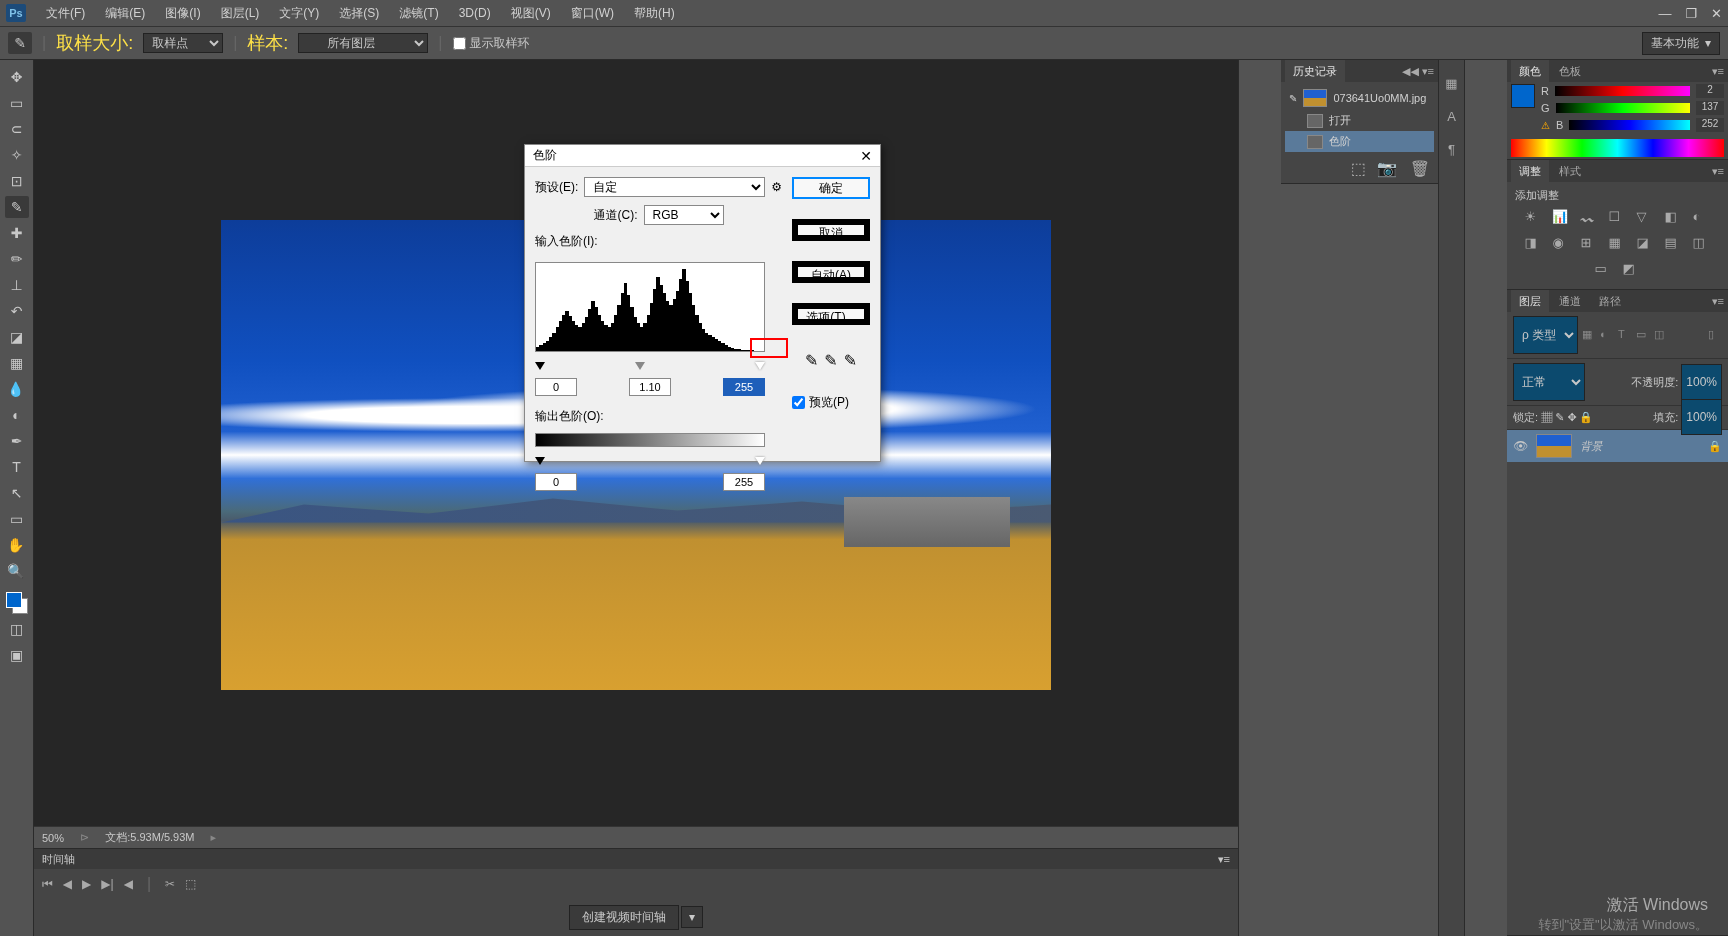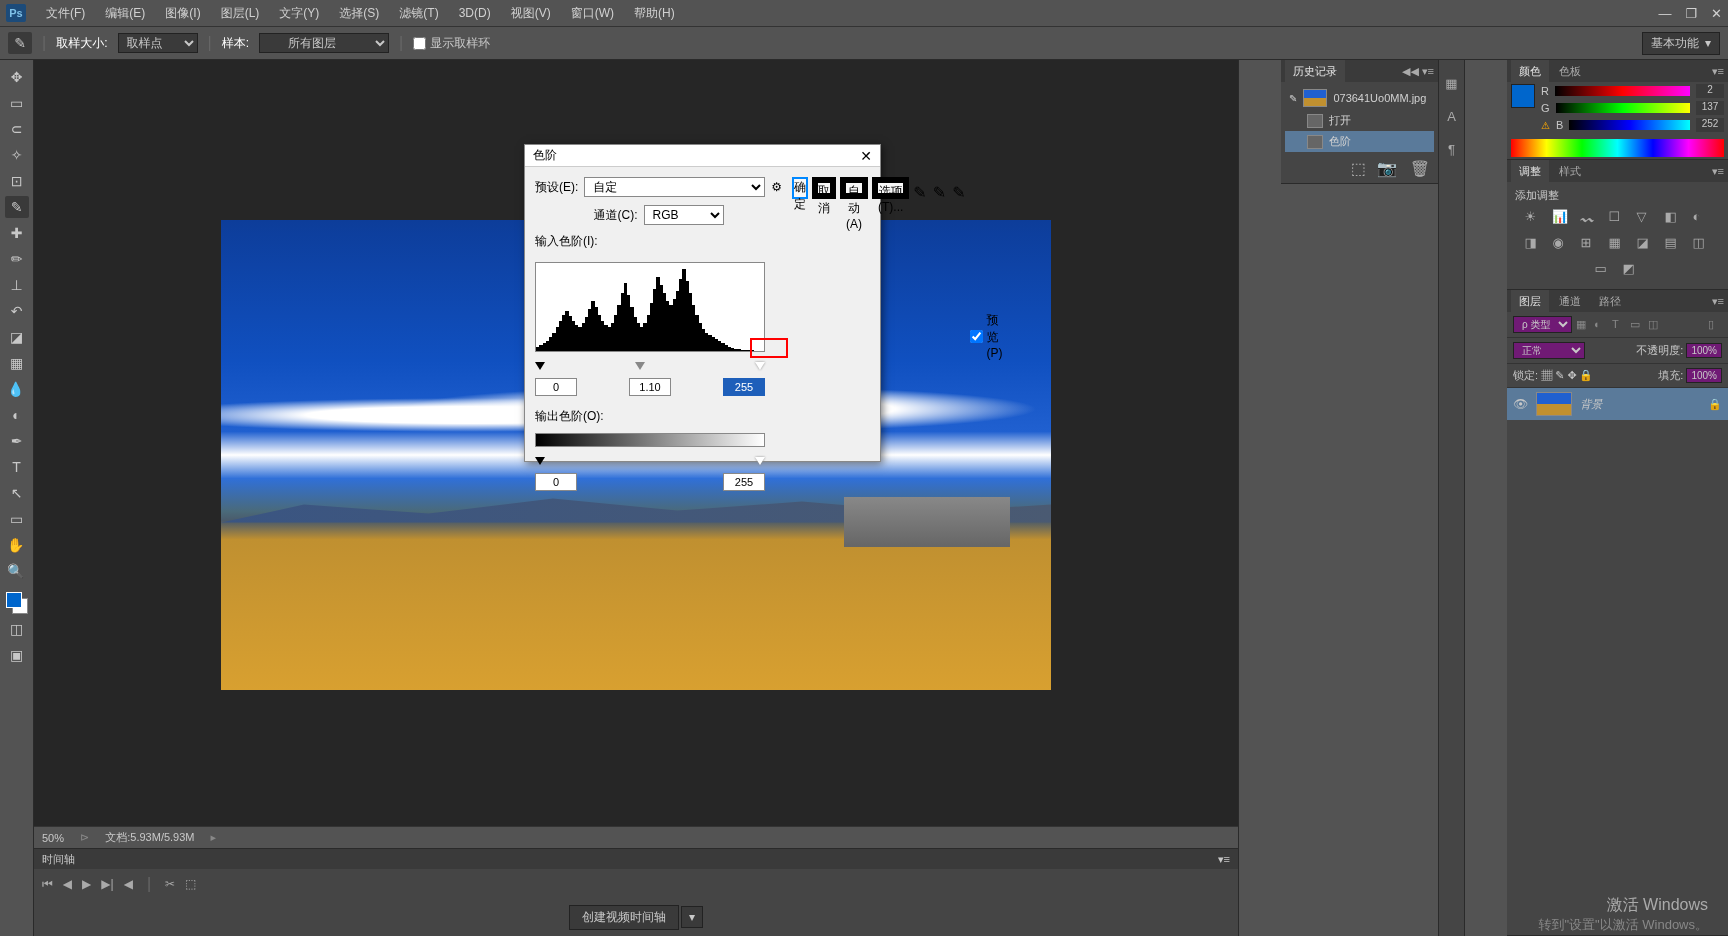--- a/index.html
+++ b/index.html
@@ -5,21 +5,21 @@
 * { margin: 0; padding: 0; box-sizing: border-box; font-family: "Microsoft YaHei", sans-serif; }
 body { background: #535353; width: 1728px; height: 936px; overflow: hidden; position: relative; }
 
 .titlebar { height: 26px; background: #535353; display: flex; align-items: center; padding: 0 6px; }
 .ps-logo { width: 20px; height: 18px; background: #1c4b7a; color: #7fc1e8; font-size: 11px; font-weight: bold; display: flex; align-items: center; justify-content: center; border-radius: 2px; margin-right: 10px; }
 .menu-item { color: #d1d1d1; font-size: 12px; padding: 0 10px; cursor: pointer; }
 .win-controls { margin-left: auto; display: flex; gap: 14px; }
 .win-btn { color: #d1d1d1; font-size: 13px; cursor: pointer; }
 
 .optbar { height: 34px; background: #535353; border-top: 1px solid #333; border-bottom: 1px solid #2a2a2a; display: flex; align-items: center; padding: 0 8px; gap: 10px; }
-.opt-label { color: #ffffff; font-size: 12px; }
+.opt-label { color: #fde047; font-size: 18px; }
 .opt-select { background: #3a3a3a; border: 1px solid #222; color: #c8c8c8; font-size: 12px; height: 20px; padding: 0 4px; }
 .opt-check { display: flex; align-items: center; gap: 4px; color: #c8c8c8; font-size: 12px; }
 .opt-right { margin-left: auto; background: #3a3a3a; border: 1px solid #222; color: #c8c8c8; font-size: 12px; padding: 2px 8px; display: flex; align-items: center; gap: 6px; }
 
 .workarea { position: absolute; top: 60px; left: 0; right: 0; bottom: 0; display: flex; }
 
 .toolbox { width: 34px; background: #535353; border-right: 1px solid #2a2a2a; display: flex; flex-direction: column; align-items: center; padding-top: 6px; gap: 4px; }
 .tool { width: 24px; height: 22px; display: flex; align-items: center; justify-content: center; color: #c8c8c8; font-size: 14px; cursor: pointer; border-radius: 2px; }
 .tool.active { background: #3a3a3a; }
 .color-swatch { width: 22px; height: 22px; margin-top: 6px; position: relative; }
@@ -75,34 +75,34 @@
 .slider-b { flex: 1; height: 10px; background: linear-gradient(to right, #000, #00f, #0ff); position: relative; }
 .slider-val { width: 28px; height: 14px; background: #3a3a3a; color: #c8c8c8; text-align: center; font-size: 10px; }
 .color-ramp { height: 18px; margin-top: 4px; background: linear-gradient(to right, #f00, #ff0, #0f0, #0ff, #00f, #f0f, #f00); }
 
 .adjust-body { color: #c8c8c8; font-size: 11px; padding: 6px 8px; }
 .adjust-icons { display: flex; flex-wrap: wrap; gap: 10px; padding: 6px 0; justify-content: center; }
 .adj-icon { width: 18px; height: 16px; color: #aaa; font-size: 13px; cursor: pointer; }
 
 .layers-body { color: #c8c8c8; font-size: 11px; }
 .layers-row1 { display: flex; align-items: center; gap: 4px; padding: 4px 6px; border-bottom: 1px solid #333; }
-.layer-filter { background: #701a75; border: 1px solid #222; color: #c8c8c8; font-size: 10px; padding: 1px 4px; }
+.layer-filter { background: #0c4a6e; border: 1px solid #222; color: #c8c8c8; font-size: 12px; padding: 10px 4px; }
 .lf-icon { width: 14px; height: 14px; color: #888; cursor: pointer; }
 .layers-row2 { display: flex; align-items: center; justify-content: space-between; padding: 4px 6px; border-bottom: 1px solid #333; }
 .layer-item { display: flex; align-items: center; gap: 8px; padding: 4px 6px; background: #5a7a9a; }
 .layer-eye { font-size: 12px; }
 .layer-thumb { width: 36px; height: 24px; background: linear-gradient(to bottom, #2060d0 50%, #c09030 50%); border: 1px solid #888; }
 
 
 .levels-dialog { position: absolute; top: 144px; left: 524px; width: 357px; height: 318px; background: #f0f0f0; border: 1px solid #888; box-shadow: 2px 2px 8px rgba(0,0,0,0.5); z-index: 1000; font-size: 12px; }
 .dlg-title { height: 22px; background: #fff; border-bottom: 1px solid #ccc; display: flex; align-items: center; justify-content: space-between; padding: 0 8px; }
 .dlg-close { cursor: pointer; font-size: 14px; }
 .dlg-body { padding: 10px; display: flex; gap: 10px; }
 .dlg-left { flex: 1; display: flex; flex-direction: column; gap: 8px; }
-.dlg-right { width: 78px; display: flex; flex-direction: row; gap: 4px; }
+.dlg-right { width: 78px; display: flex; flex-direction: column; gap: 20px; }
 .dlg-btn { height: 22px; border: 6px solid #000000; background: #f8f8f8; cursor: pointer; font-size: 12px; }
 .dlg-btn.primary { border: 2px solid #08f; }
 .dlg-row { display: flex; align-items: center; gap: 6px; }
 .dlg-select { flex: 1; height: 20px; border: 1px solid #888; background: #fff; font-size: 12px; padding: 0 4px; }
 .histogram { width: 230px; height: 90px; border: 1px solid #888; background: #fff; position: relative; margin-top: 4px; }
 .hist-bars { position: absolute; bottom: 0; left: 0; right: 0; height: 88px; display: flex; align-items: flex-end; }
 .hist-bar { flex: 1; background: #000; }
 .hist-sliders { display: flex; justify-content: space-between; width: 230px; margin-top: 2px; }
 .hist-slider { width: 0; height: 0; border-left: 5px solid transparent; border-right: 5px solid transparent; border-top: 8px solid #000; cursor: pointer; }
 .hist-slider.gray { border-top-color: #888; }

